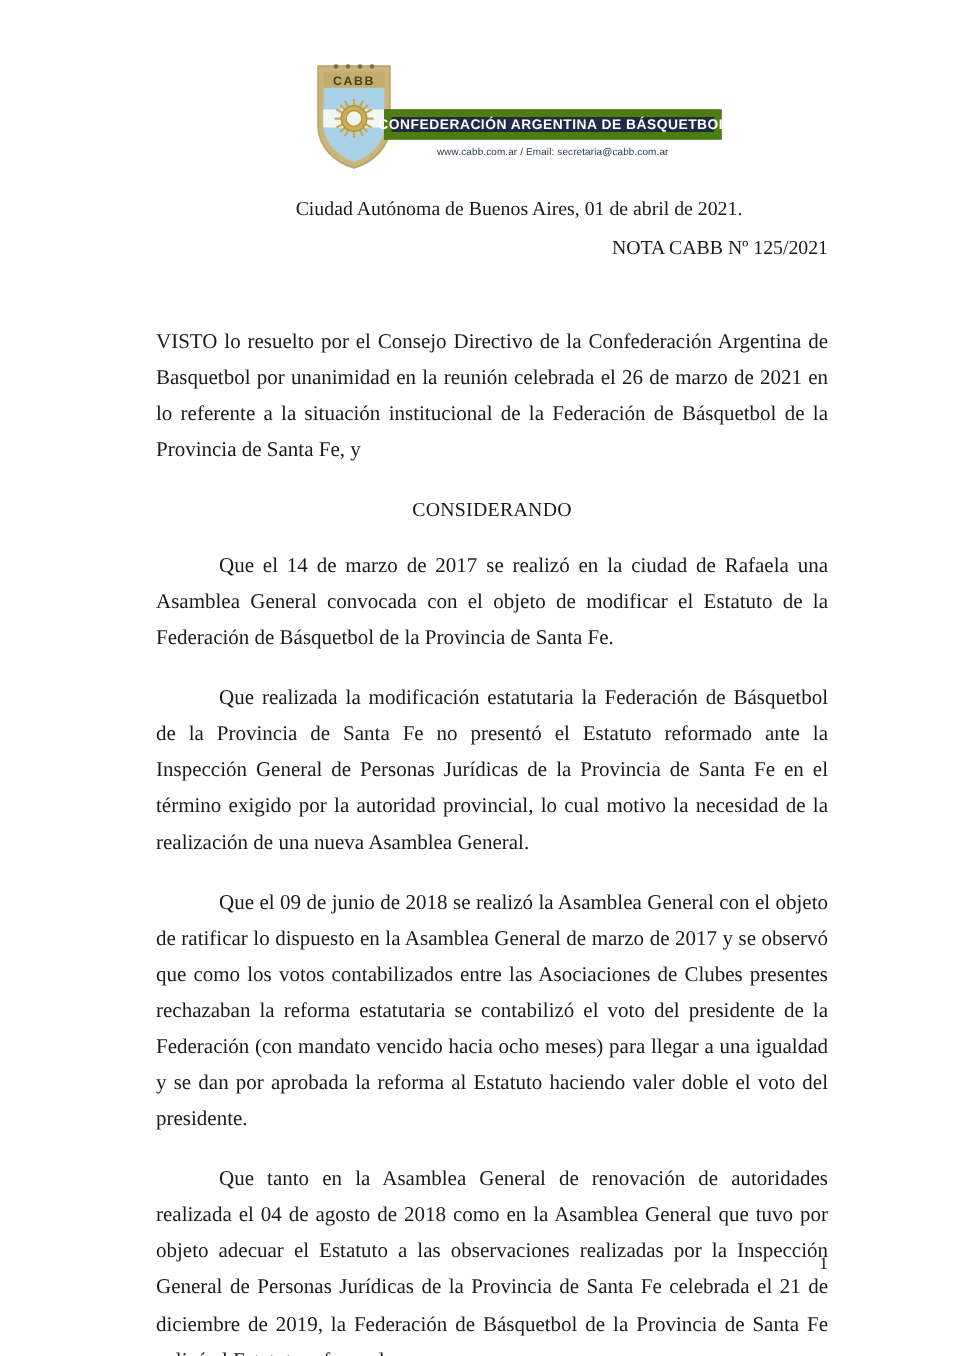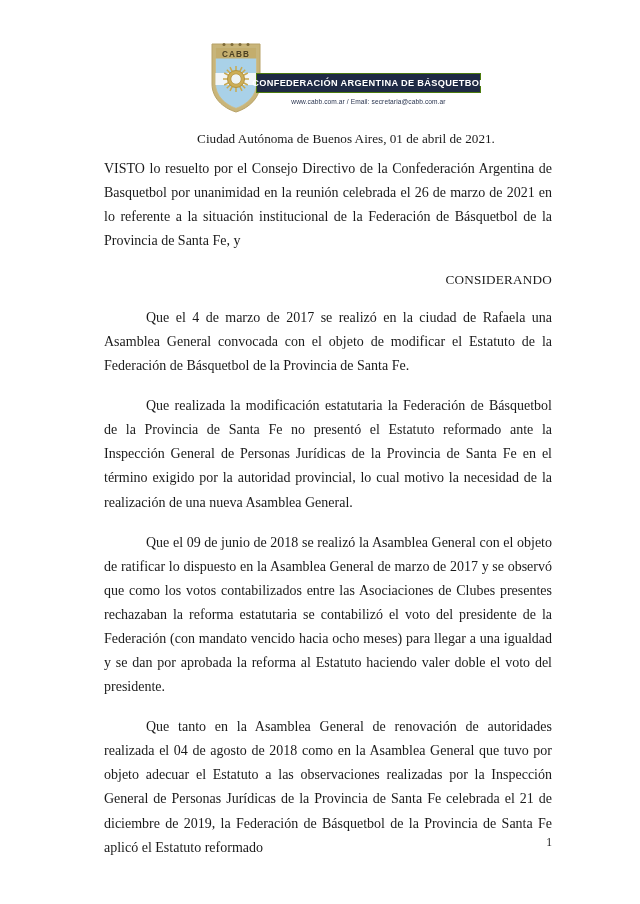--- a/index.html
+++ b/index.html
@@ -46,21 +46,21 @@
   }
   .crest svg { display: block; width: 54px; height: 74px; }
 
   .banner {
     position: absolute;
     left: 256px;
     top: 39px;
     width: 225px;
     height: 20px;
     background: #1f2a44;
-    border: 1px solid #4d7c0f;
+    border: 5px solid #4d7c0f;
     box-sizing: border-box;
     display: flex;
     align-items: center;
     justify-content: center;
   }
   .banner-text {
     font-family: "Liberation Sans", "DejaVu Sans", sans-serif;
     font-size: 9.3px;
     font-weight: bold;
     letter-spacing: 0.35px;
@@ -110,21 +110,21 @@
     text-justify: inter-word;
     hyphens: none;
   }
   p.para.indent {
     text-indent: 42px;
   }
   .heading {
     margin: 0 0 14px 0;
     font-size: 13.2px;
     line-height: 1.72;
-    text-align: right;
+    text-align: center;
     letter-spacing: 0.2px;
   }
 
   .page-number {
     position: absolute;
     left: 0;
     top: 836px;
     width: 552px;
     text-align: right;
     font-size: 11.6px;
@@ -179,26 +179,27 @@
 
       <div class="contact">www.cabb.com.ar / Email: secretaria@cabb.com.ar</div>
 
     </div>
   </div>
 
   <div class="content">
 
     <div class="line-place">Ciudad Autónoma de Buenos Aires, 01 de abril de 2021.</div>
 
+    <div class="line-nota">NOTA CABB Nº 125/2021</div>
 
     <p class="para">VISTO lo resuelto por el Consejo Directivo de la Confederación Argentina de Basquetbol por unanimidad en la reunión celebrada el 26 de marzo de 2021 en lo referente a la situación institucional de la Federación de Básquetbol de la Provincia de Santa Fe, y</p>
 
     <div class="heading">CONSIDERANDO</div>
 
-    <p class="para indent">Que el 4 de marzo de 2017 se realizó en la ciudad de Rafaela una Asamblea General convocada con el objeto de modificar el Estatuto de la Federación de Básquetbol de la Provincia de Santa Fe.</p>
+    <p class="para indent">Que el 14 de marzo de 2017 se realizó en la ciudad de Rafaela una Asamblea General convocada con el objeto de modificar el Estatuto de la Federación de Básquetbol de la Provincia de Santa Fe.</p>
 
     <p class="para indent">Que realizada la modificación estatutaria la Federación de Básquetbol de la Provincia de Santa Fe no presentó el Estatuto reformado ante la Inspección General de Personas Jurídicas de la Provincia de Santa Fe en el término exigido por la autoridad provincial, lo cual motivo la necesidad de la realización de una nueva Asamblea General.</p>
 
     <p class="para indent">Que el 09 de junio de 2018 se realizó la Asamblea General con el objeto de ratificar lo dispuesto en la Asamblea General de marzo de 2017 y se observó que como los votos contabilizados entre las Asociaciones de Clubes presentes rechazaban la reforma estatutaria se contabilizó el voto del presidente de la Federación (con mandato vencido hacia ocho meses) para llegar a una igualdad y se dan por aprobada la reforma al Estatuto haciendo valer doble el voto del presidente.</p>
 
     <p class="para indent">Que tanto en la Asamblea General de renovación de autoridades realizada el 04 de agosto de 2018 como en la Asamblea General que tuvo por objeto adecuar el Estatuto a las observaciones realizadas por la Inspección General de Personas Jurídicas de la Provincia de Santa Fe celebrada el 21 de diciembre de 2019, la Federación de Básquetbol de la Provincia de Santa Fe aplicó el Estatuto reformado</p>
 
   </div>
 
   <div class="page-number">1</div>

